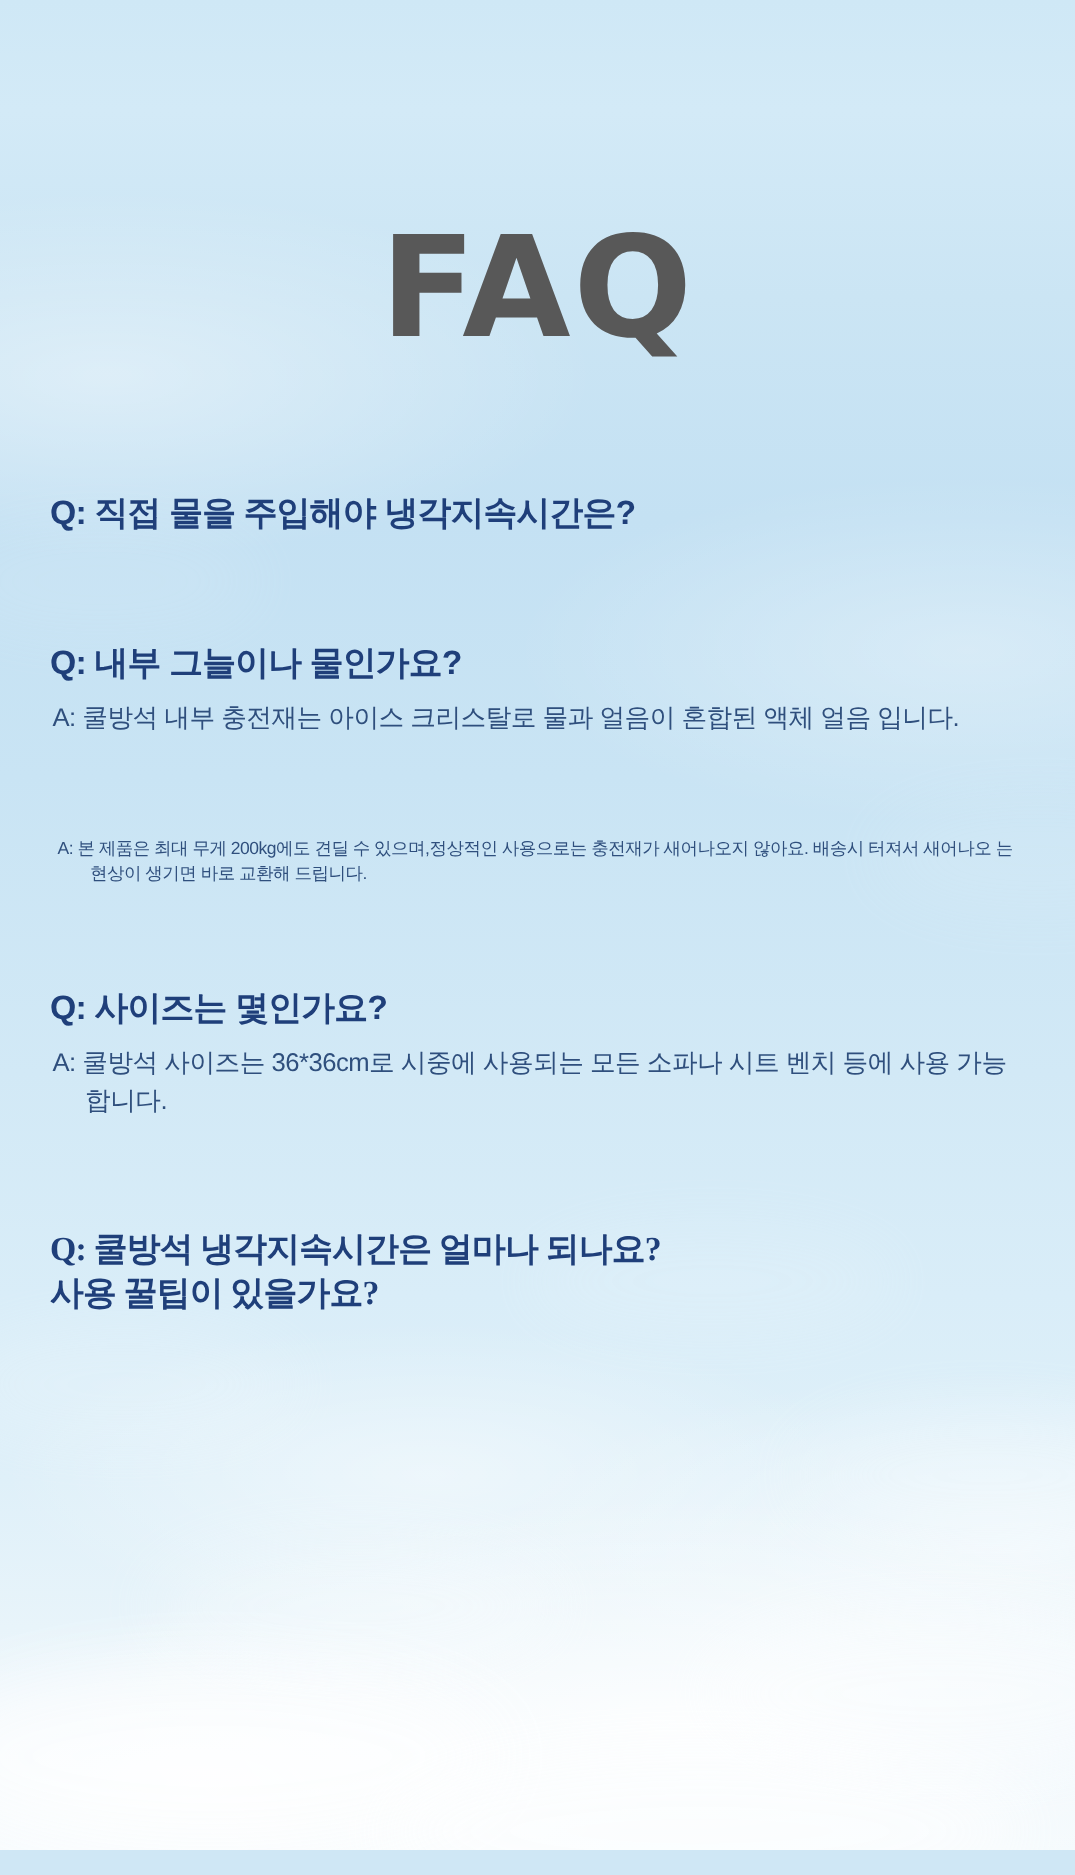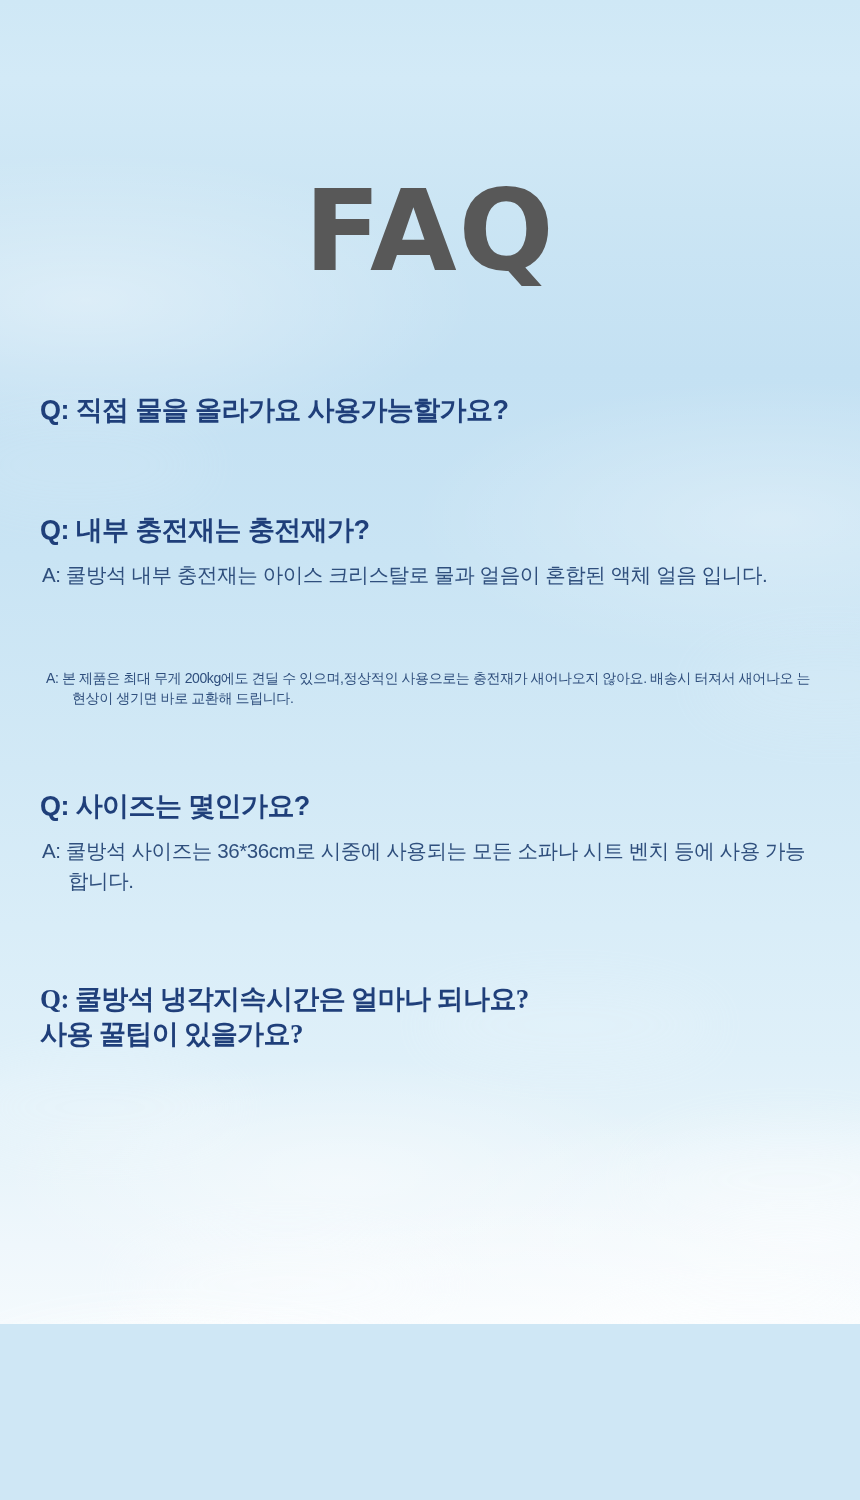--- a/index.html
+++ b/index.html
@@ -10,21 +10,21 @@
     width: 860px;
     height: 1500px;
     font-family: "Liberation Sans", "DejaVu Sans", sans-serif;
     background: #cfe7f5;
     overflow: hidden;
   }
 
   .page {
     position: relative;
     width: 860px;
-    height: 1324px;
+    height: 1480px;
     overflow: hidden;
     
     background:
       radial-gradient(ellipse 700px 260px at 62% 1380px, rgba(255,255,255,0.85) 0%, rgba(255,255,255,0.0) 70%),
       radial-gradient(ellipse 520px 190px at 18% 1430px, rgba(255,255,255,0.80) 0%, rgba(255,255,255,0.0) 72%),
       radial-gradient(ellipse 600px 200px at 95% 1240px, rgba(255,255,255,0.55) 0%, rgba(255,255,255,0.0) 72%),
       radial-gradient(ellipse 480px 170px at 40% 1180px, rgba(255,255,255,0.45) 0%, rgba(255,255,255,0.0) 72%),
       radial-gradient(ellipse 560px 210px at 10% 300px, rgba(255,255,255,0.38) 0%, rgba(255,255,255,0.0) 70%),
       radial-gradient(ellipse 520px 200px at 90% 520px, rgba(255,255,255,0.30) 0%, rgba(255,255,255,0.0) 70%),
       linear-gradient(180deg,
@@ -136,25 +136,25 @@
   <div class="cloud c7"></div>
   <div class="cloud c8"></div>
   <div class="cloud c9"></div>
 
   <div class="content">
     <h1 class="faq-title">FAQ</h1>
 
     <div class="faq-list">
 
       <div class="faq-item item-1">
-        <p class="question">Q: 직접 물을 올라가요 사용가능할가요?</p>
+        <p class="question">Q: 직접 물을 주입해야 냉각지속시간은?</p>
       </div>
 
       <div class="faq-item item-2">
-        <p class="question">Q: 내부 충전재는 충전재가?</p>
+        <p class="question">Q: 내부 그늘이나 물인가요?</p>
         <p class="answer"><span class="hang">A: 쿨방석 내부 충전재는 아이스 크리스탈로 물과 얼음이 혼합된 액체 얼음 입니다.</span></p>
       </div>
 
       <div class="faq-item item-3">
         <p class="answer"><span class="hang">A: 본 제품은 최대 무게 200kg에도 견딜 수 있으며,정상적인 사용으로는 충전재가 새어나오지 않아요. 배송시 터져서 새어나오 는 현상이 생기면 바로 교환해 드립니다.</span></p>
       </div>
 
       <div class="faq-item item-4">
         <p class="question">Q: 사이즈는 몇인가요?</p>
         <p class="answer"><span class="hang">A: 쿨방석 사이즈는 36*36cm로 시중에 사용되는 모든 소파나 시트 벤치 등에 사용 가능합니다.</span></p>

